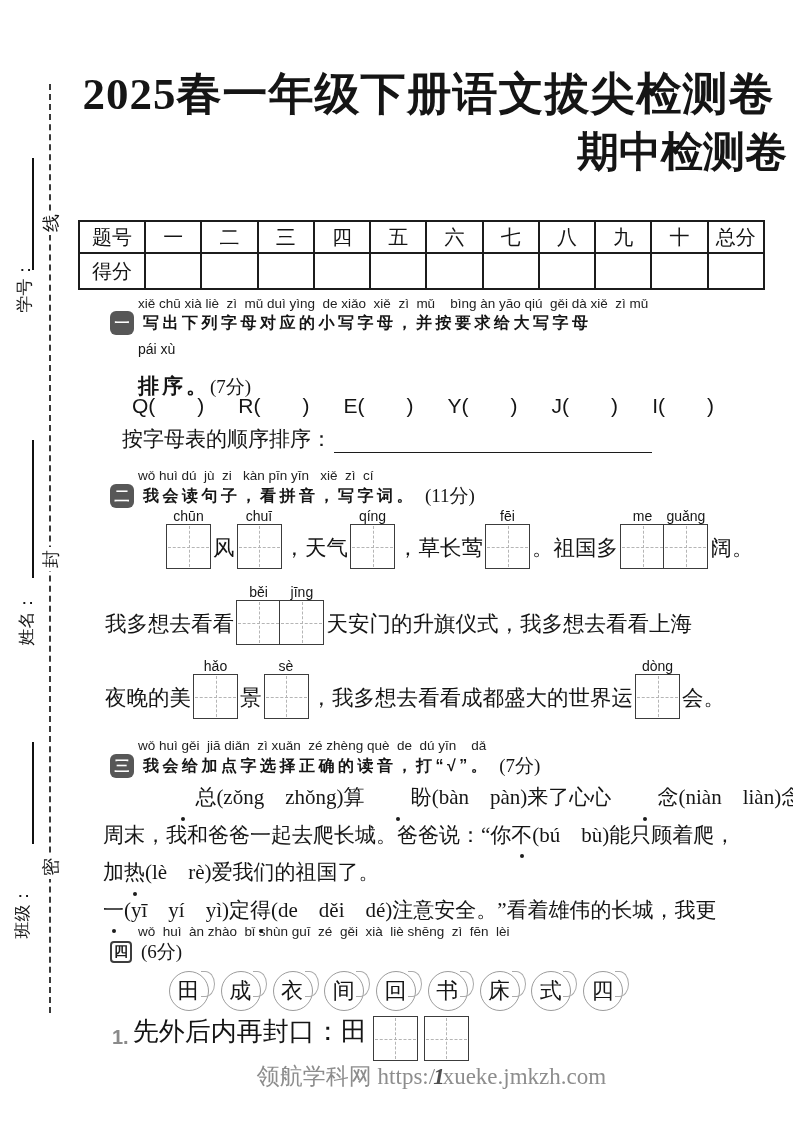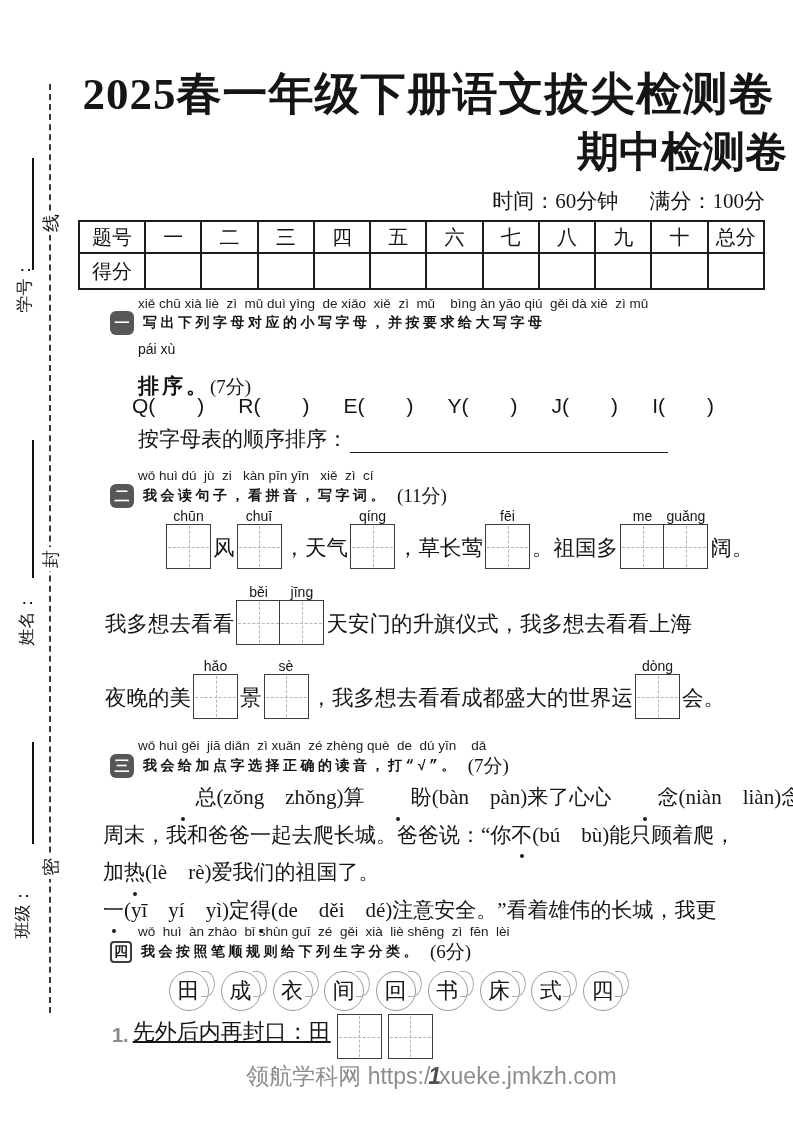--- a/index.html
+++ b/index.html
@@ -37,37 +37,37 @@
   
   .qpy { position:absolute; font-family:"Liberation Sans","DejaVu Sans",sans-serif;
          font-size:13.5px; white-space:pre; color:#222; }
   .qhead { position:absolute; display:flex; align-items:center; gap:9px; }
   .qnum { flex:none; width:24px; height:24px; border-radius:6px; background:#575757;
           color:#fff; display:flex; align-items:center; justify-content:center;
           font-size:15px; font-weight:bold;
           font-family:"Liberation Sans","DejaVu Sans",sans-serif; }
   .qnum.outline { background:#fff; color:#1c1c1c; border:2px solid #3d3d3d;
                   border-radius:4px; width:22px; height:22px; font-size:14px; }
-  .qtitle { font-family:Liberation Mono, monospace; font-weight:bold;
-            font-size:14px; letter-spacing:3.5px; white-space:nowrap; }
+  .qtitle { font-family:Liberation Sans, sans-serif; font-weight:bold;
+            font-size:16px; letter-spacing:3.5px; white-space:nowrap; }
   .qpts { font-size:19px; letter-spacing:0; font-weight:normal;
           font-family:"Liberation Serif","DejaVu Serif",serif; }
 
   
   .q1sub { position:absolute; left:138px; top:341px; }
   .q1sub .py { font-family:"Liberation Sans","DejaVu Sans",sans-serif; font-size:14px; white-space:pre; }
   .q1sub .line { margin-top:15px; }
   .q1sub .line .b { font-family:"Liberation Sans","DejaVu Sans",sans-serif; font-weight:bold;
                     font-size:21px; letter-spacing:3px; }
   .letters { position:absolute; left:132px; top:392px; width:582px; display:flex;
              justify-content:space-between;
              font-family:"Liberation Sans","DejaVu Sans",sans-serif; font-size:21px; }
   .lgroup { display:flex; align-items:baseline; }
   .slot { display:inline-block; width:42px; height:1em; }
-  .sortline { position:absolute; left:138px; top:425px; display:flex; align-items:flex-end;
+  .sortline { position:absolute; left:122px; top:425px; display:flex; align-items:flex-end;
               font-size:21px; }
   .sort-underline { width:318px; border-bottom:1.6px solid #1c1c1c; height:1.1em;
                     margin-left:2px; }
 
   
   .pybox { display:inline-flex; flex-direction:column; align-items:center; flex:none; }
   .pybox .py { font-family:"Liberation Sans","DejaVu Sans",sans-serif; font-size:14px;
                line-height:16px; }
   .tzg { width:45px; height:45px; border:1.6px solid #3c3c3c; position:relative; background:#fff; }
   .tzg::before { content:""; position:absolute; left:1px; right:1px; top:50%;
@@ -94,27 +94,27 @@
   .snail { position:relative; width:48px; height:44px; display:flex; align-items:center; }
   .snail::before { content:""; position:absolute; left:1px; top:2px; width:38px; height:38px;
                    border:1.3px solid #9c9c9c; border-radius:50%; }
   .snail::after { content:""; position:absolute; right:1px; top:2px; width:13px; height:24px;
                   border:1.3px solid #ababab; border-left:none;
                   border-radius:0 70% 70% 0 / 0 50% 50% 0; }
   .snail .ch { position:relative; z-index:1; width:41px; text-align:center; font-size:22px; }
   .q4item { position:absolute; left:112px; top:1014px; display:flex; align-items:flex-end; }
   .q4item .num { color:#8a8a8a; font-weight:bold; font-size:20px;
                  font-family:"Liberation Sans","DejaVu Sans",sans-serif; padding:0 4px 12px 0; }
-  .q4item .t { font-size:22px; padding:0 6px 12px 0; white-space:nowrap;text-decoration:underline; }
+  .q4item .t { font-size:26px; padding:0 6px 12px 0; white-space:nowrap; }
   .q4item .tzg + .tzg { margin-left:6px; }
 
   
   .footer { position:absolute; left:70px; right:0; top:1061px; text-align:center;
             color:#8d8d8d; font-size:23px;
-            font-family:Liberation Sans, sans-serif; }
+            font-family:Liberation Serif, serif; }
   .footer .pagenum { color:#4f4f4f; font-weight:bold; font-style:italic; margin:0 -2px; }
 </style>
 </head>
 <body>
 
 <div class="page">
 
   <div class="seal-dash"></div>
   <span class="seal-char" style="top:206px;">线</span>
   <span class="seal-char" style="top:542px;">封</span>
@@ -123,24 +123,20 @@
   <div class="blank-line" style="top:158px; height:112px;"></div>
   <div class="blank-line" style="top:440px; height:138px;"></div>
   <div class="blank-line" style="top:742px; height:102px;"></div>
 
   <span class="margin-label" style="left:24px; top:287px;">学号：</span>
   <span class="margin-label" style="left:26px; top:620px;">姓名：</span>
   <span class="margin-label" style="left:22px; top:913px;">班级：</span>
 
   <h1 class="title1">2025春一年级下册语文拔尖检测卷</h1>
   <h2 class="title2">期中检测卷</h2>
-  <div class="meta">
-    <span>时间：60分钟</span>
-    <span>满分：100分</span>
-  </div>
 
   <table class="score">
     <tbody>
         <tr>
       <td class="firstcol">题号</td>
       <td>一</td>
       <td>二</td>
       <td>三</td>
       <td>四</td>
       <td>五</td>
@@ -302,21 +298,20 @@
   <div class="q3body">
     <p class="first"><span class="dot">总</span><span>(zǒng　zhǒng)算</span><span class="dot">盼</span><span>(bàn　pàn)来了心心</span><span class="dot">念</span><span>(niàn　liàn)念的</span></p>
     <p><span>周末，我和爸爸一起去爬长城。爸爸说：“你</span><span class="dot">不</span><span>(bú　bù)能只顾着爬，</span></p>
     <p><span>加</span><span class="dot">热</span><span>(lè　rè)爱我们的祖国了。</span></p>
     <p><span class="dot">一</span><span>(yī　yí　yì)定</span><span class="dot">得</span><span>(de　děi　dé)注意安全。”看着雄伟的长城，我更</span></p>
   </div>
 
   <div class="qpy" style="left:138px; top:924px;">wǒ  huì  àn zhào  bǐ shùn guī  zé  gěi  xià  liè shēng  zì  fēn  lèi</div>
   <div class="qhead" style="left:110px; top:939px;">
     <span class="qnum outline">四</span>
-    <span class="qtitle">我会按照笔顺规则给下列生字分类。</span>
     <span class="qpts">(6分)</span>
   </div>
   <div class="snails">
     <span class="snail">
         <span class="ch">田</span>
       </span>
     <span class="snail">
         <span class="ch">成</span>
       </span>
     <span class="snail">

